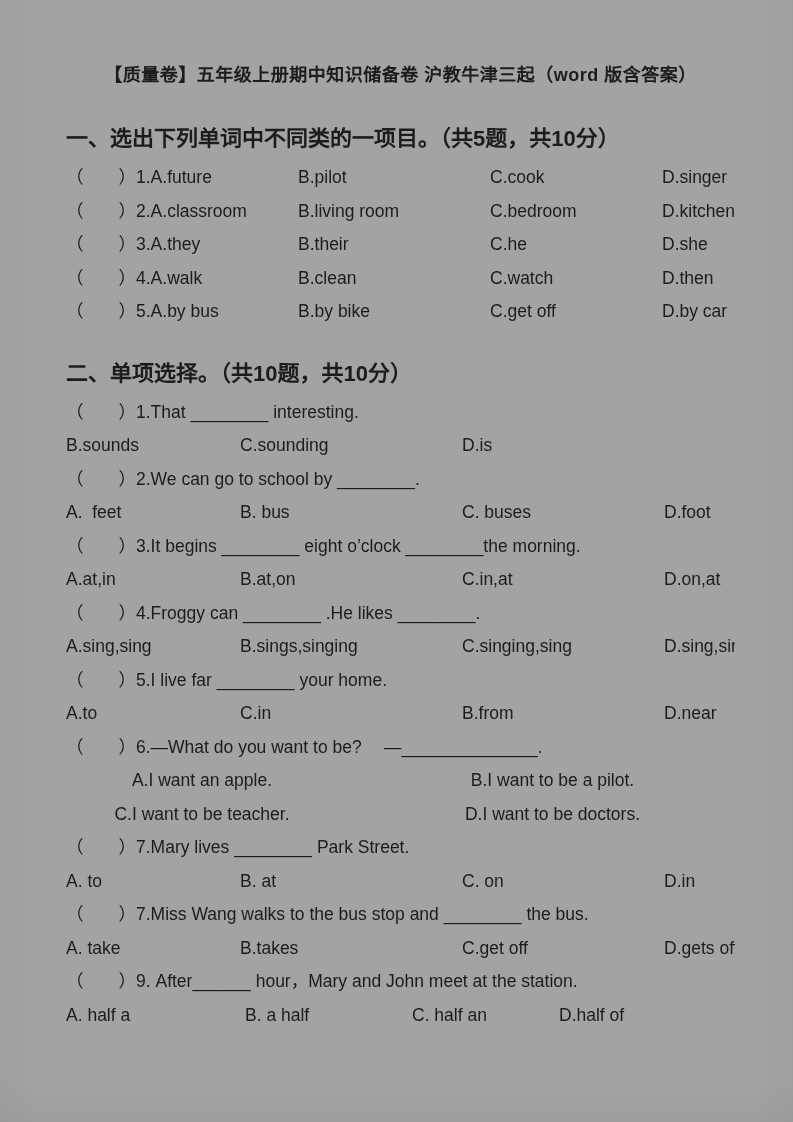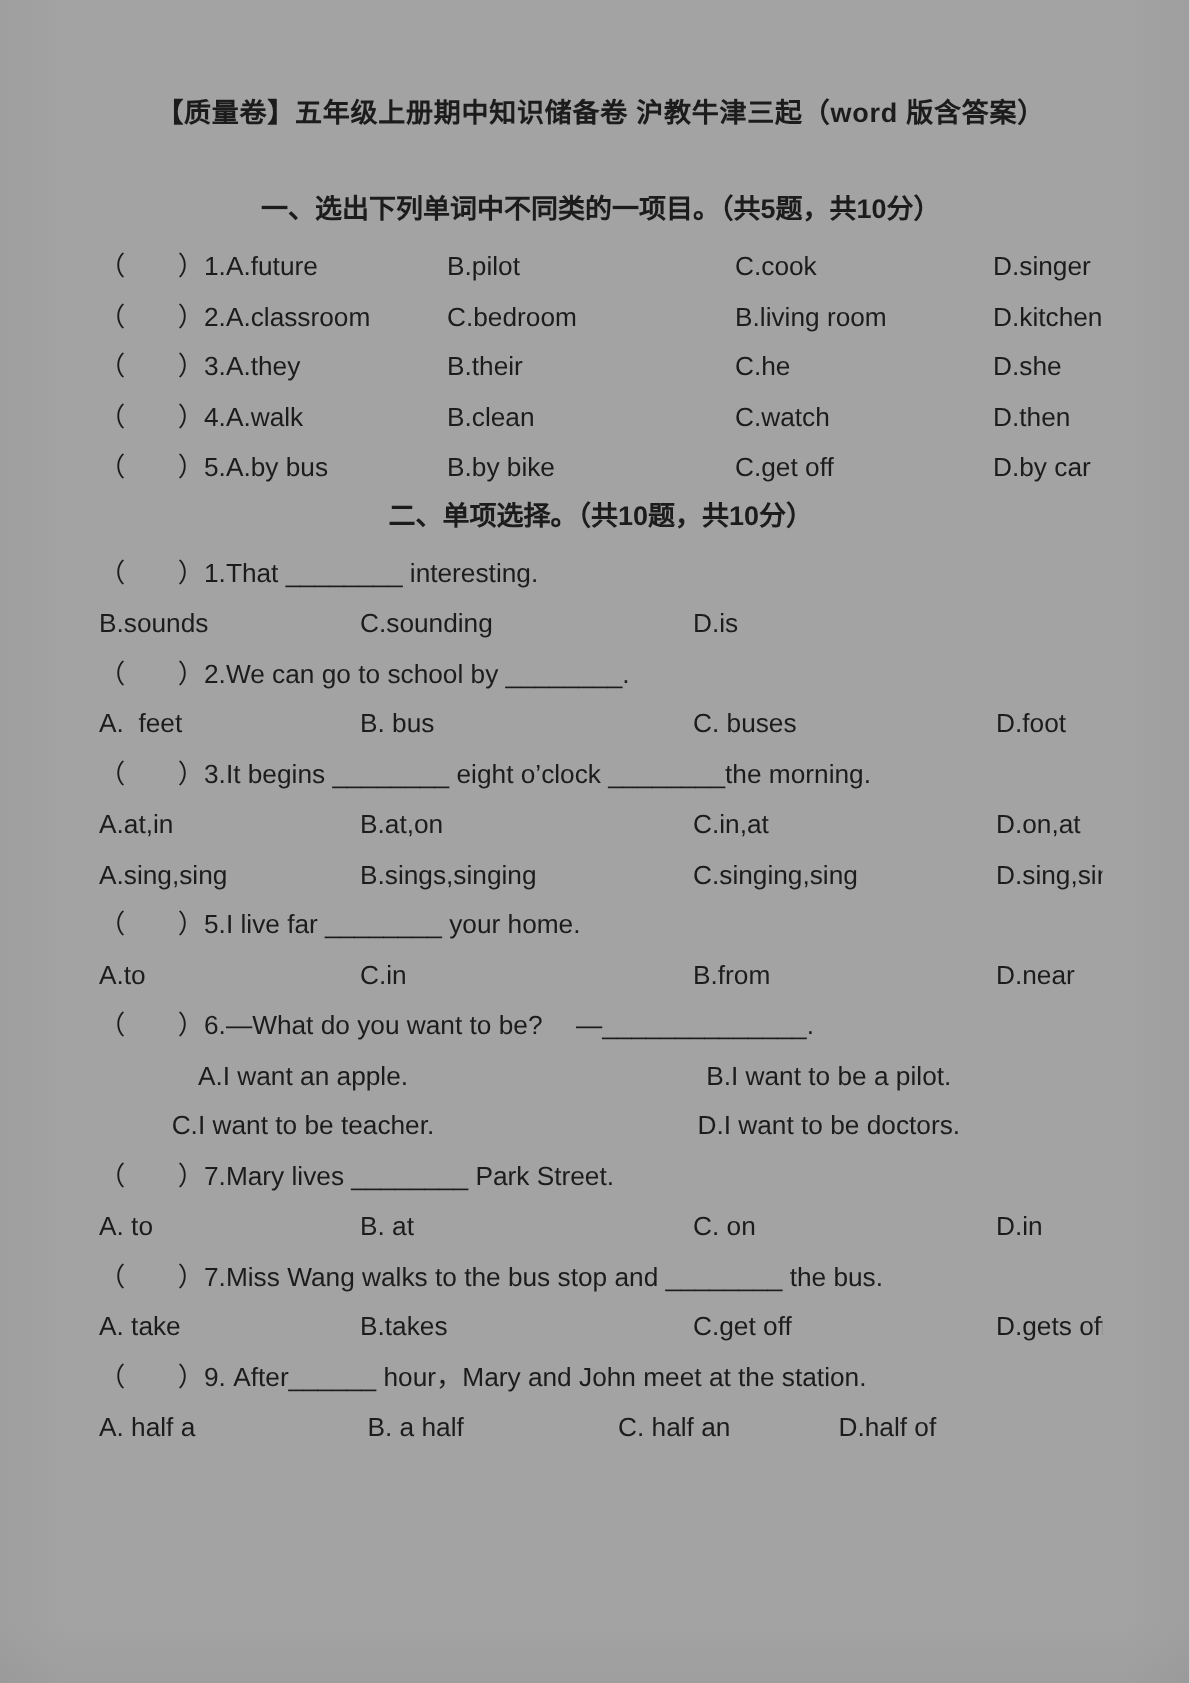--- a/index.html
+++ b/index.html
@@ -41,28 +41,27 @@
   .doc-title {
     font-size: 18px;
     font-weight: 700;
     text-align: center;
     margin: 0 0 36px 0;
     line-height: 26px;
     letter-spacing: 0.5px;
     white-space: pre;
   }
   .sec-heading {
-    font-size: 18px;
+    font-size: 22px;
     font-weight: 700;
     margin: 0 0 7px 0;
     line-height: 30px;
     white-space: pre;
-    text-align: center;
   }
-  .sec2 { }
+  .sec2 { margin-top: 30px; }
   .line, .row {
     font-size: 17.5px;
     line-height: 33.5px;
     white-space: pre;
     gap: 32px;
   }
   .grid4  { display: grid; grid-template-columns: 200px 160px 140px 1fr; }
   .opts4  { display: grid; grid-template-columns: 142px 190px 170px 1fr; }
   .opts4n { display: grid; grid-template-columns: 147px 135px 115px 1fr; }
   .opts2  { display: grid; grid-template-columns: 272px 1fr; text-align: center; }
@@ -82,22 +81,22 @@
     <h2 class="sec-heading">一、选出下列单词中不同类的一项目。（共5题，共10分）</h2>
 
     <div class="row grid4">
       <span class="cell">（　　）1.A.future</span>
       <span class="cell">B.pilot</span>
       <span class="cell">C.cook</span>
       <span class="cell">D.singer</span>
     </div>
     <div class="row grid4">
       <span class="cell">（　　）2.A.classroom</span>
+      <span class="cell">B.living room</span>
       <span class="cell">C.bedroom</span>
-      <span class="cell">B.living room</span>
       <span class="cell">D.kitchen</span>
     </div>
     <div class="row grid4">
       <span class="cell">（　　）3.A.they</span>
       <span class="cell">B.their</span>
       <span class="cell">C.he</span>
       <span class="cell">D.she</span>
     </div>
     <div class="row grid4">
       <span class="cell">（　　）4.A.walk</span>
@@ -132,20 +131,21 @@
     </div>
 
     <div class="line">（　　）3.It begins ________ eight o’clock ________the morning.</div>
     <div class="row opts4">
       <span class="cell">A.at,in</span>
       <span class="cell">B.at,on</span>
       <span class="cell">C.in,at</span>
       <span class="cell">D.on,at</span>
     </div>
 
+    <div class="line">（　　）4.Froggy can ________ .He likes ________.</div>
     <div class="row opts4">
       <span class="cell">A.sing,sing</span>
       <span class="cell">B.sings,singing</span>
       <span class="cell">C.singing,sing</span>
       <span class="cell">D.sing,singing</span>
     </div>
 
     <div class="line">（　　）5.I live far ________ your home.</div>
     <div class="row opts4">
       <span class="cell">A.to</span>

